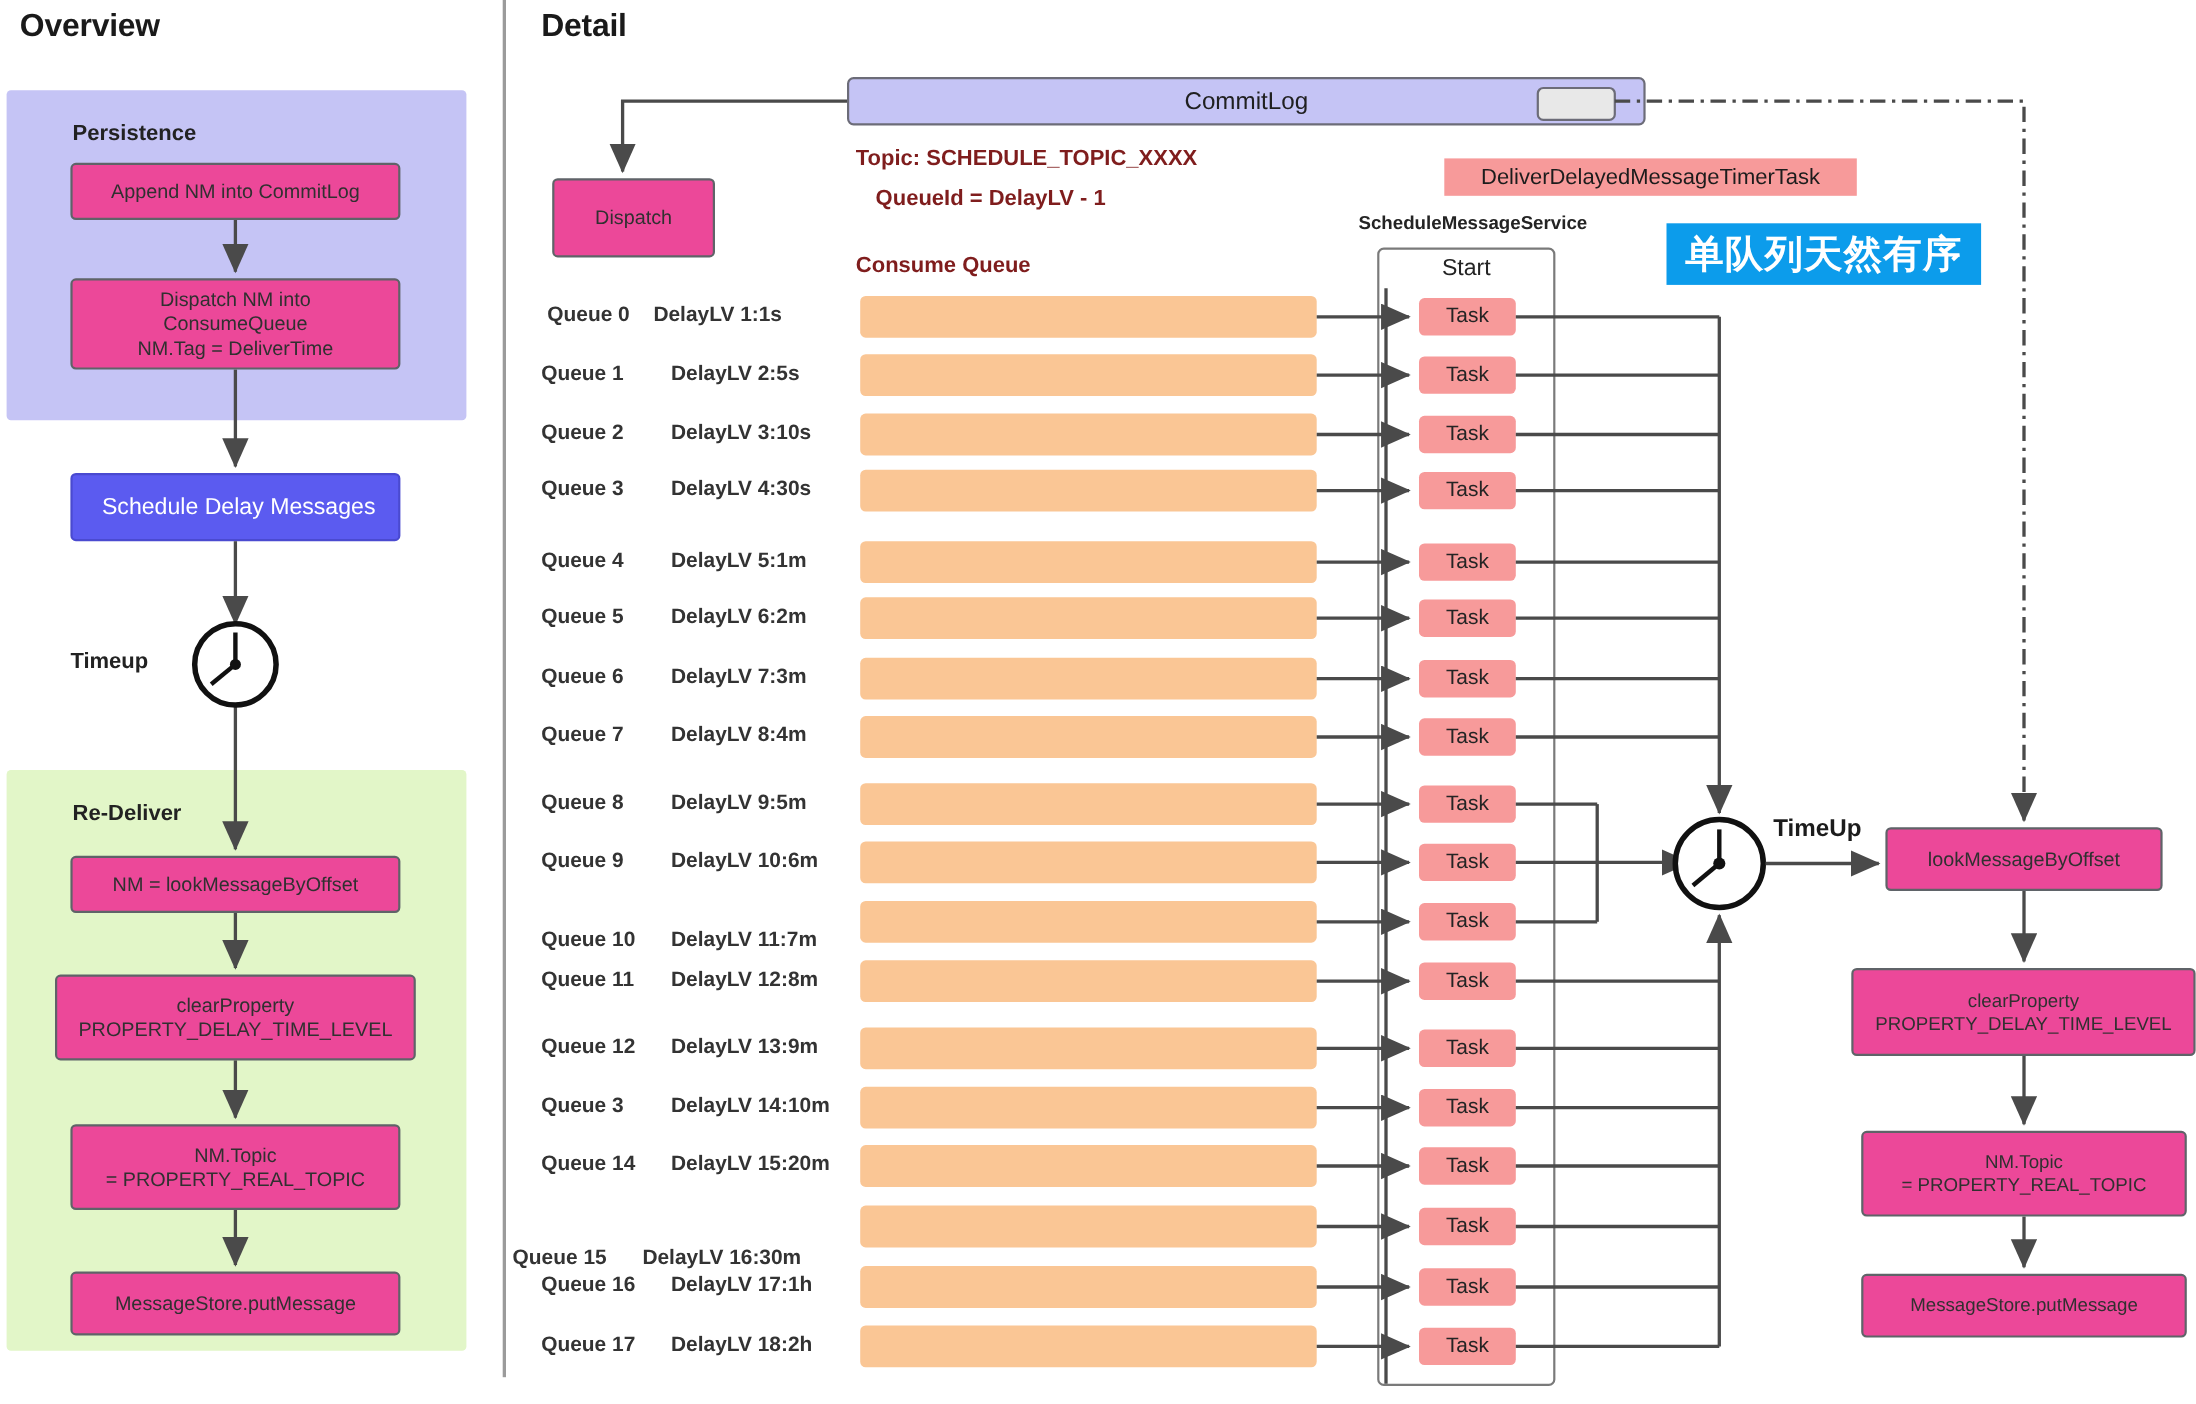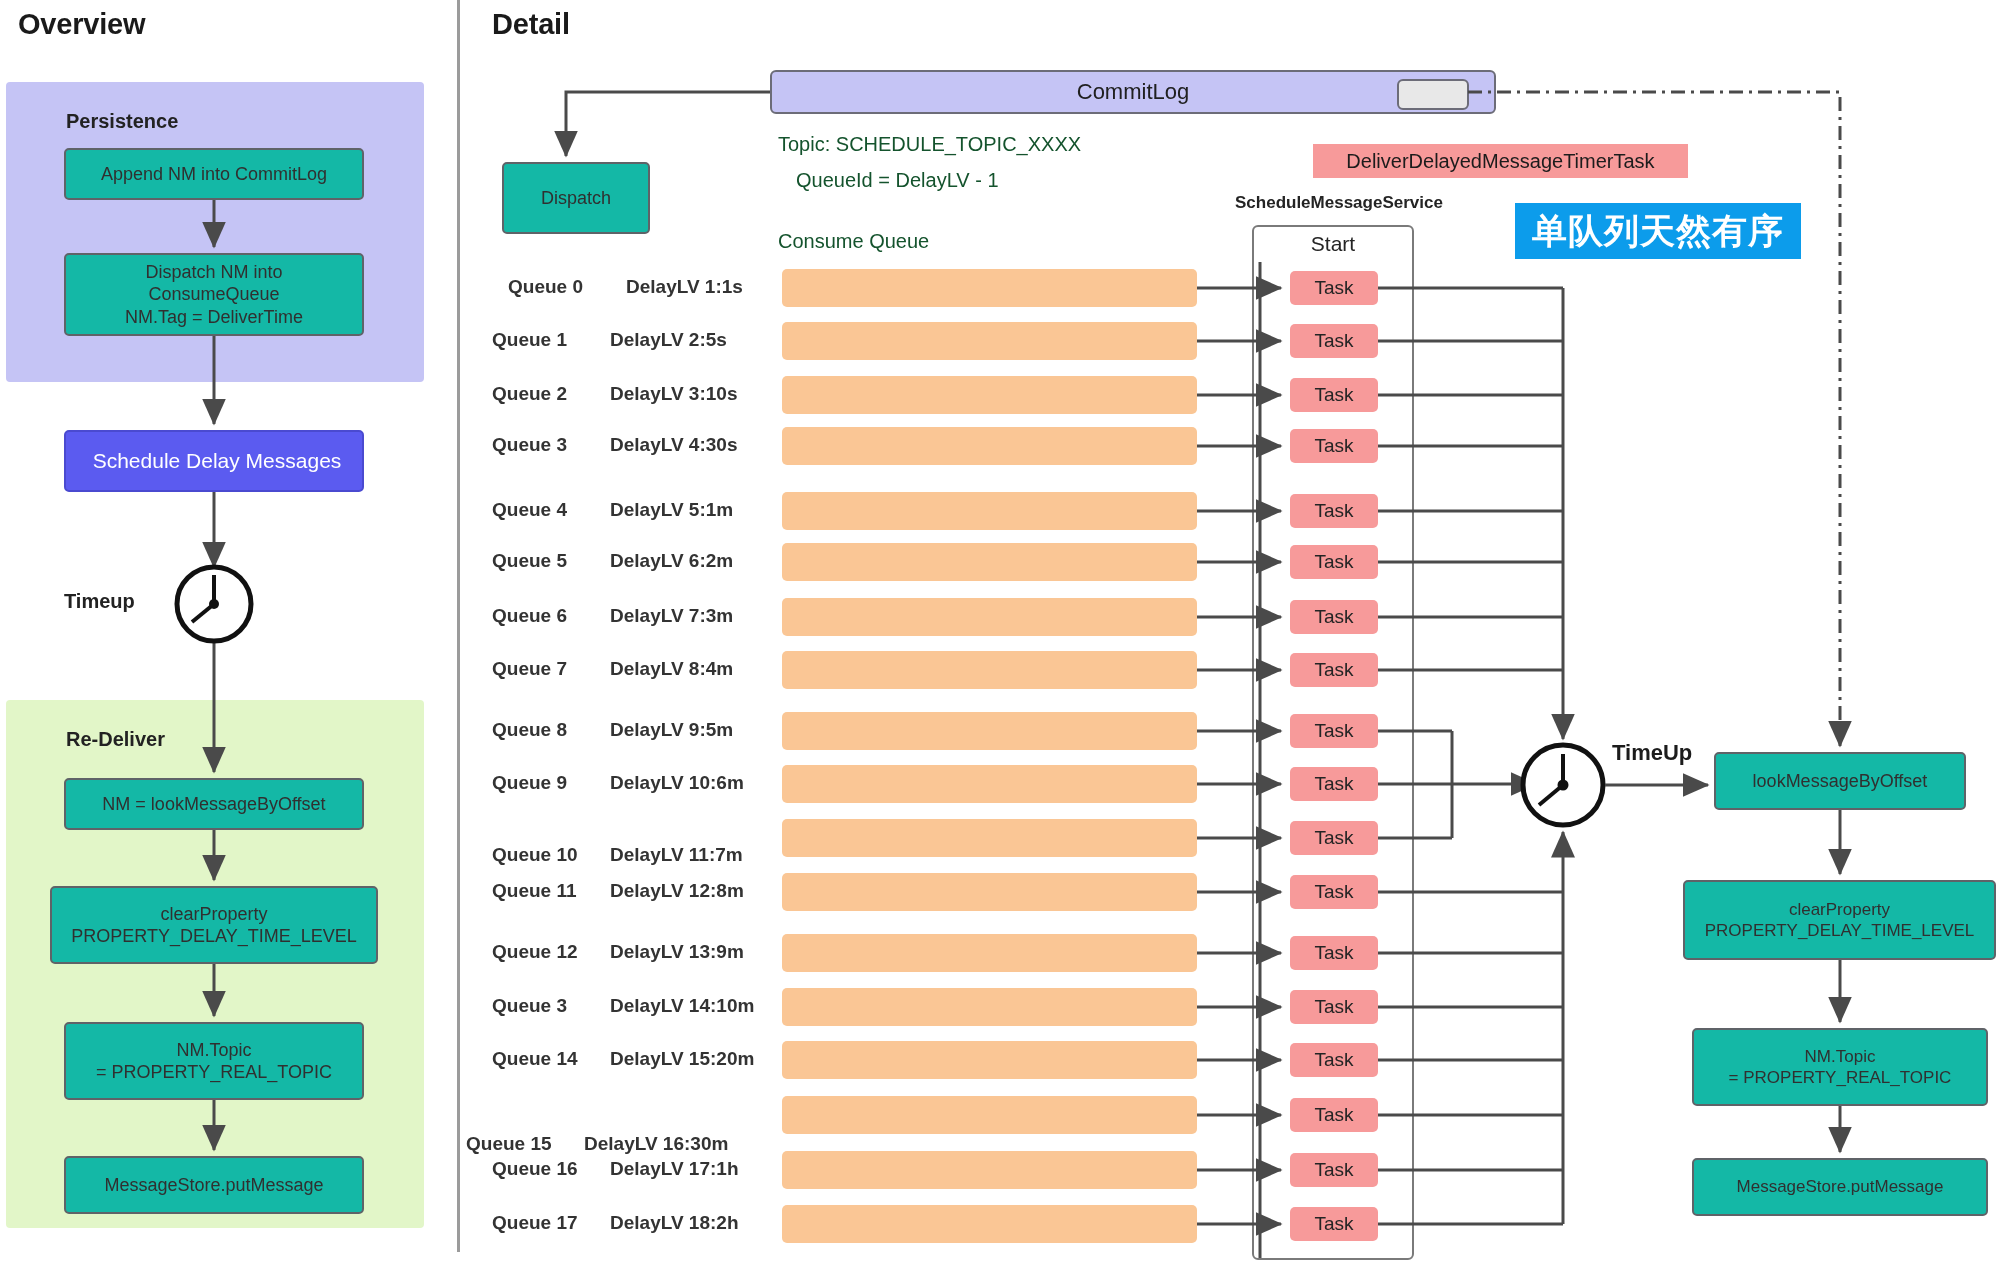--- a/index.html
+++ b/index.html
@@ -21,21 +21,21 @@
 
   
   .band{border-radius:4px;}
   .band-label{
     font-size:20px;font-weight:bold;color:#222;
   }
 
   
   .node{
     border:2.5px solid #5f6368;
-    background:#14b8a6;
+    background:#ec4899;
     border-radius:5px;
     display:flex;align-items:center;justify-content:center;
     text-align:center;
     color:#303030;
     font-size:18px;
     line-height:1.25;
     padding:2px 6px;
   }
   .node.small{font-size:17px;}
 
@@ -87,21 +87,21 @@
   }
   .bluebadge{
     background:#0c9ceb;
     color:#ffffff;
     font-size:35px;font-weight:bold;
     display:flex;align-items:center;justify-content:center;
     white-space:nowrap;
     letter-spacing:1px;
   }
 
-  .hdrtext{font-size:20px;font-weight:normal;color:#14532d;white-space:nowrap;}
+  .hdrtext{font-size:20px;font-weight:bold;color:#7f1d1d;white-space:nowrap;}
   .qlabel{font-size:19px;font-weight:bold;color:#333;white-space:nowrap;}
   .qlabel .qi{display:inline-block;width:118px;}
   .timeup-label{font-size:22px;font-weight:bold;color:#1c1c1c;}
   .timeupword{font-size:20px;font-weight:bold;color:#222;}
 
   svg.overlay{position:absolute;left:0;top:0;width:1996px;height:1276px;pointer-events:none;}
 </style>
 </head>
 <body>
 
@@ -171,21 +171,21 @@
   </div>
   <div class="abs pinkbadge" style="left:1313px;top:144px;width:375px;height:34px;">
     <span>DeliverDelayedMessageTimerTask</span>
   </div>
 
   <div class="abs sms-caption" style="left:1235px;top:193px;">ScheduleMessageService</div>
   <div class="abs sms-box" style="left:1252px;top:225px;width:162px;height:1035px;"></div>
   <div class="abs start-label" style="left:1252px;top:232px;width:162px;text-align:center;">Start</div>
 
   <div id="queue-rows">
-      <div class="abs qlabel" style="left: 508px; top: 276px;"><span class="qi">Queue 0</span><span>DelayLV 1:1s</span></div>
+      <div class="abs qlabel" style="left: 476px; top: 276px; text-align: center;"><span class="qi">Queue 0</span><span>DelayLV 1:1s</span></div>
       <div class="abs qbar" style="left: 782px; top: 269px; width: 415px; height: 38px;"></div>
       <div class="abs tasknode" style="left: 1290px; top: 271px; width: 88px; height: 34px;">
         <span>Task</span>
       </div>
       <div class="abs qlabel" style="left: 492px; top: 329px;"><span class="qi">Queue 1</span><span>DelayLV 2:5s</span></div>
       <div class="abs qbar" style="left: 782px; top: 322px; width: 415px; height: 38px;"></div>
       <div class="abs tasknode" style="left: 1290px; top: 324px; width: 88px; height: 34px;">
         <span>Task</span>
       </div>
       <div class="abs qlabel" style="left: 492px; top: 383px;"><span class="qi">Queue 2</span><span>DelayLV 3:10s</span></div>

